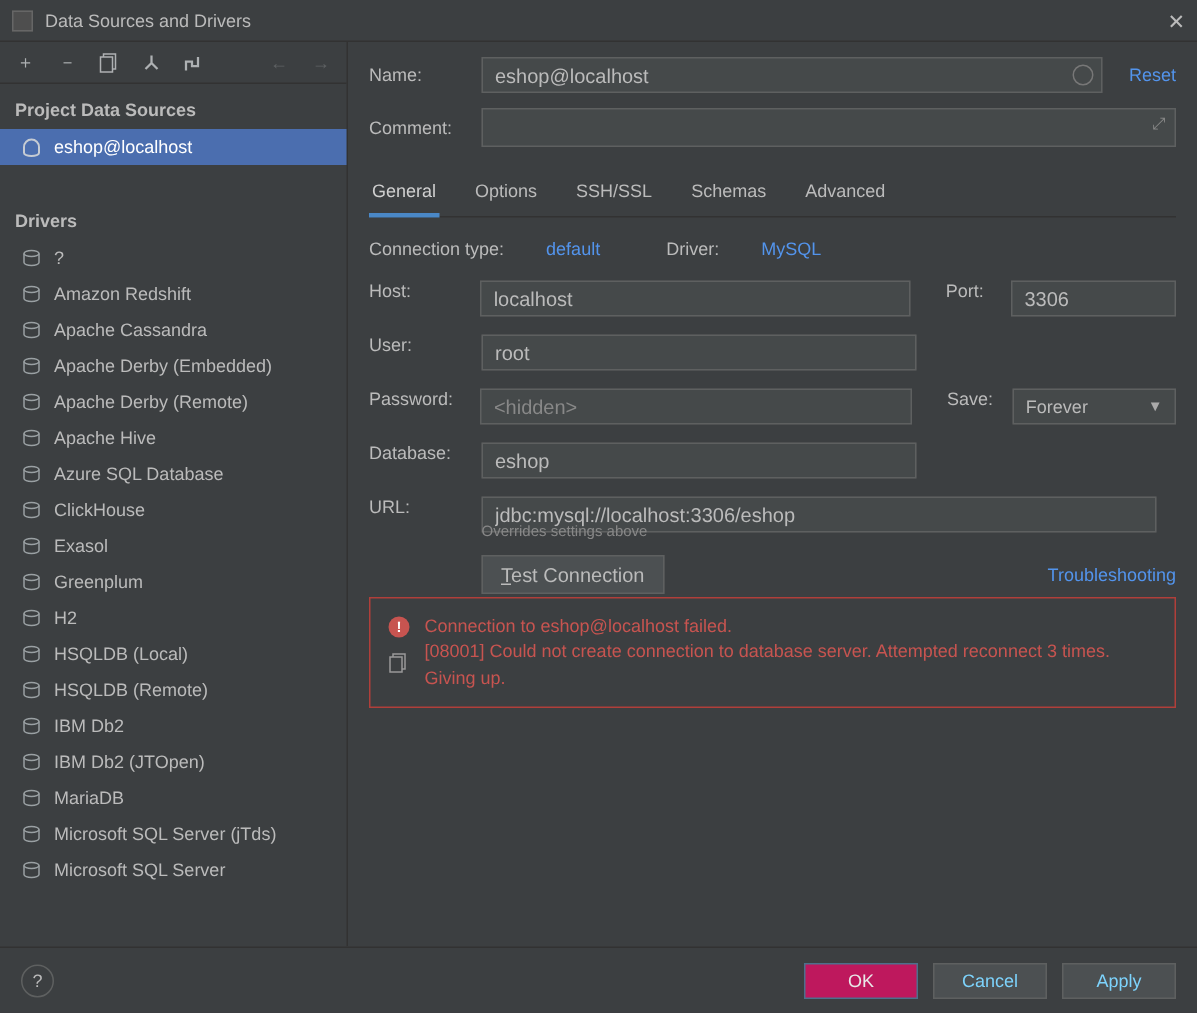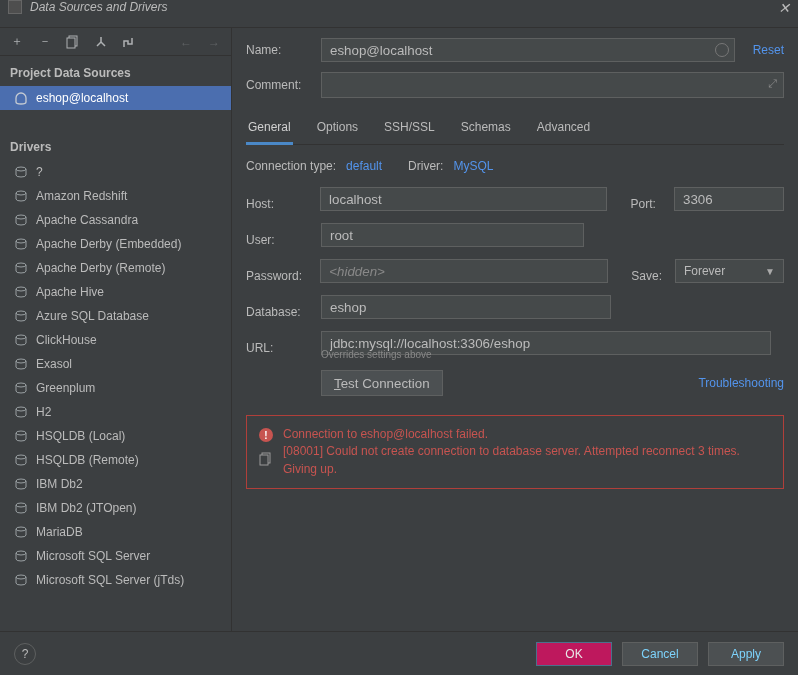--- a/index.html
+++ b/index.html
@@ -12,23 +12,23 @@
     height: 675px;
     overflow: hidden;
     display: flex;
     flex-direction: column;
   }
   .titlebar {
     height: 28px;
     background: #3c3f41;
     border-bottom: 1px solid #323232;
     display: flex;
+    align-items: center;
     padding: 0 8px;
     gap: 8px;
-    font-style: italic;
   }
   .title-icon {
     width: 14px; height: 14px;
     background: #4e4e4e;
     display:inline-block;
     border:1px solid #666;
   }
   .titlebar .spacer { flex:1; }
   .titlebar .close-x { color:#bbb; font-size:14px; cursor:default; }
   .main {
@@ -133,45 +133,45 @@
   .tab.active { color:#d0d0d0; }
   .tab.active::after {
     content:"";
     position:absolute;
     left:0;right:0;bottom:-1px;
     height:3px;
     background:#4a88c7;
   }
 
   .body { padding-top:14px; }
-  .inline-pair { display:flex; align-items:flex-start; gap:6px; margin-bottom:14px; font-size:12px;}
+  .inline-pair { display:flex; align-items:flex-start; gap:24px; margin-bottom:14px; font-size:12px;}
   .inline-pair .k { color:#bbb; margin-right:4px;}
   .inline-pair .v { color:#5394ec; margin-right:20px;}
 
-  .form-row { display:flex; align-items:flex-end; margin-bottom:12px; }
+  .form-row { display:flex; align-items:flex-start; margin-bottom:12px; }
   .form-row .flabel { width:75px; color:#bbb; }
   .txt {
     background:#45494a; border:1px solid #5e6060;
     height:24px; color:#bbb; padding:0 8px;
   }
   .gap { width:24px; }
   .txt.host { width:290px; }
   .txt.port { width:110px; }
-  .txt.user { width:263px; }
-  .txt.pass { width:290px; color:#888; font-style:italic;}
+  .txt.user { width:290px; }
+  .txt.pass { width:290px; color:#888; }
   .txt.db   { width:290px; }
   .txt.url  { width:450px; }
   .port-label, .save-label { width:44px; color:#bbb; }
   .select {
     background:#45494a;border:1px solid #5e6060;height:24px;color:#bbb;
     width:110px; display:flex;align-items:center;justify-content:space-between;padding:0 8px;
   }
   .select .chev{ font-size:10px; color:#aaa;}
   .hint { color:#888; font-size:10px; margin-left:75px; margin-top:-8px; margin-bottom:10px;}
-  .test-row { display:flex; align-items:center; margin-left:75px; margin-bottom:19px;}
+  .test-row { display:flex; align-items:center; margin-left:75px; margin-bottom:2px;}
   .test-btn {
     background:#4c5052;border:1px solid #5e6060;color:#bbb;
     height:26px; padding:0 12px;
   }
   .test-btn .u { text-decoration:underline; }
   .trouble { margin-left:auto; color:#5394ec; cursor:default;}
 
   .error-box {
     border:1px solid #b03f3a;
     margin-left:0;
@@ -403,30 +403,30 @@
           </span>
           <span>MariaDB</span>
         </div>
         <div class="driver-item">
           <span class="icon16">
             <svg width="12" height="12" viewBox="0 0 12 12">
               <ellipse cx="6" cy="3" rx="5" ry="2" fill="none" stroke="#9aa0a3"></ellipse>
               <path d="M1 3 L1 9 A5 2 0 0 0 11 9 L11 3" fill="none" stroke="#9aa0a3"></path>
             </svg>
           </span>
+          <span>Microsoft SQL Server (jTds)</span>
+        </div>
+        <div class="driver-item">
+          <span class="icon16">
+            <svg width="12" height="12" viewBox="0 0 12 12">
+              <ellipse cx="6" cy="3" rx="5" ry="2" fill="none" stroke="#9aa0a3"></ellipse>
+              <path d="M1 3 L1 9 A5 2 0 0 0 11 9 L11 3" fill="none" stroke="#9aa0a3"></path>
+            </svg>
+          </span>
           <span>Microsoft SQL Server</span>
-        </div>
-        <div class="driver-item">
-          <span class="icon16">
-            <svg width="12" height="12" viewBox="0 0 12 12">
-              <ellipse cx="6" cy="3" rx="5" ry="2" fill="none" stroke="#9aa0a3"></ellipse>
-              <path d="M1 3 L1 9 A5 2 0 0 0 11 9 L11 3" fill="none" stroke="#9aa0a3"></path>
-            </svg>
-          </span>
-          <span>Microsoft SQL Server (jTds)</span>
         </div>
       </div>
   </div>
 
   <div class="right">
     <div class="row">
       <span class="label">Name:</span>
       <div class="name-wrap">
         <input class="name-input" value="eshop@localhost" style="">
         <span class="name-dot"></span>

